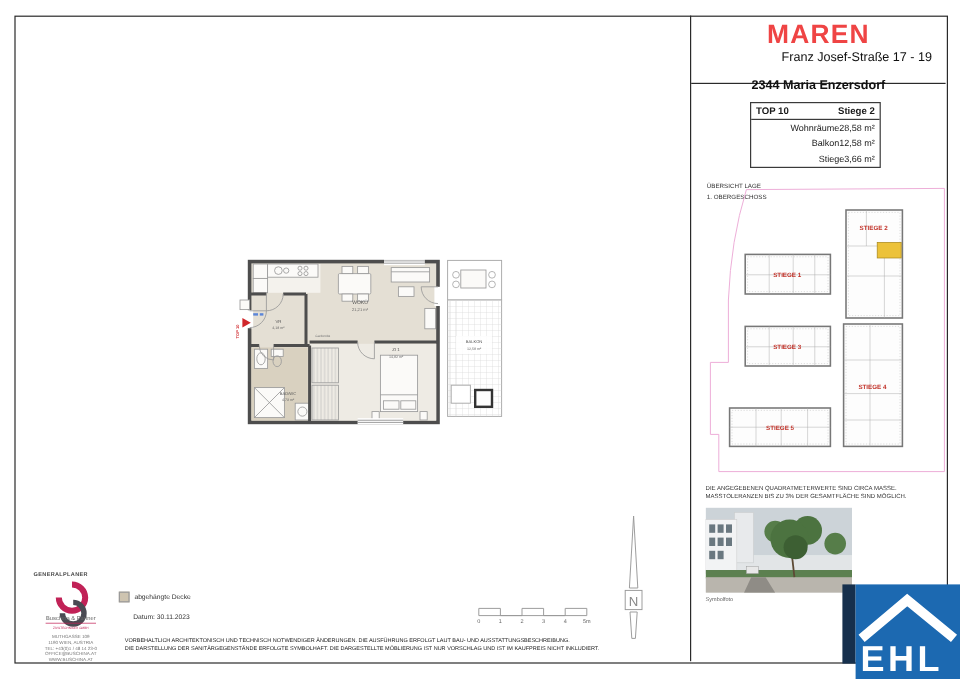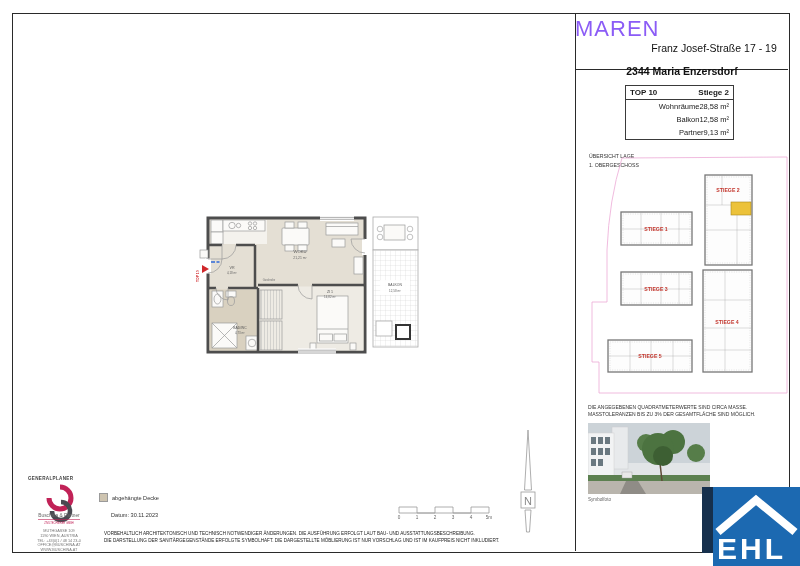--- a/index.html
+++ b/index.html
@@ -3,21 +3,21 @@
 <meta charset="utf-8">
 <style>
   html,body{margin:0;padding:0;background:#fff;}
   body{font-family:"Liberation Sans", sans-serif;color:#1a1a1a;}
   .sheet{position:relative;width:800px;height:566px;background:#fff;overflow:hidden;}
   .abs{position:absolute;}
   svg{display:block;font-family:"Liberation Sans", sans-serif;}
   .frame{border:1px solid #2a2a2a;}
   .vline{background:#2a2a2a;width:1px;}
   .hline{background:#2a2a2a;height:1px;}
-  .title{font-size:22px;letter-spacing:1px;color:#8b5cf6;text-align:left;}
+  .title{font-size:22px;letter-spacing:1px;color:#ef4444;text-align:center;font-weight:bold;}
   .addr{font-size:10.5px;color:#111;text-align:center;}
   .utable{border:1px solid #3a3a3a;font-size:7.5px;background:#fff;}
   .utable .hd{display:flex;justify-content:space-between;font-weight:bold;font-size:8px;
     border-bottom:1px solid #3a3a3a;padding:2px 4px;height:9px;align-items:center;}
   .utable .row{display:flex;justify-content:flex-end;padding:2.5px 4px;height:8px;align-items:center;}
   .smallcaps{font-size:5.2px;color:#333;line-height:8px;}
   .note{font-size:5px;color:#333;line-height:6.5px;}
   .tiny{font-size:4.6px;color:#222;line-height:6px;}
   .caption{font-size:4.6px;color:#666;}
   .legend{display:flex;align-items:center;gap:4px;}
@@ -47,22 +47,22 @@
     </div>
     <div class="row">
       <span>Wohnräume</span>
       <span>28,58 m²</span>
     </div>
     <div class="row">
       <span>Balkon</span>
       <span>12,58 m²</span>
     </div>
     <div class="row">
-      <span>Partner</span>
-      <span>9,13 m²</span>
+      <span>Stiege</span>
+      <span>3,66 m²</span>
     </div>
   </div>
 
   <div class="abs smallcaps" style="left:589px;top:152px;">ÜBERSICHT LAGE</div>
   <div class="abs smallcaps" style="left:589px;top:161px;">1. OBERGESCHOSS</div>
 
   <svg class="abs" style="left:585px;top:150px;" width="205" height="250" viewBox="0 0 205 250">
     <path d="M37,8 L202,7 L202,243 L14,243 L14,212 L7,212 L7,152 L22,152 L22,100 Q24,50 37,8 Z" fill="none" stroke="#ecaad6" stroke-width="0.8"></path>
 
     <g>

